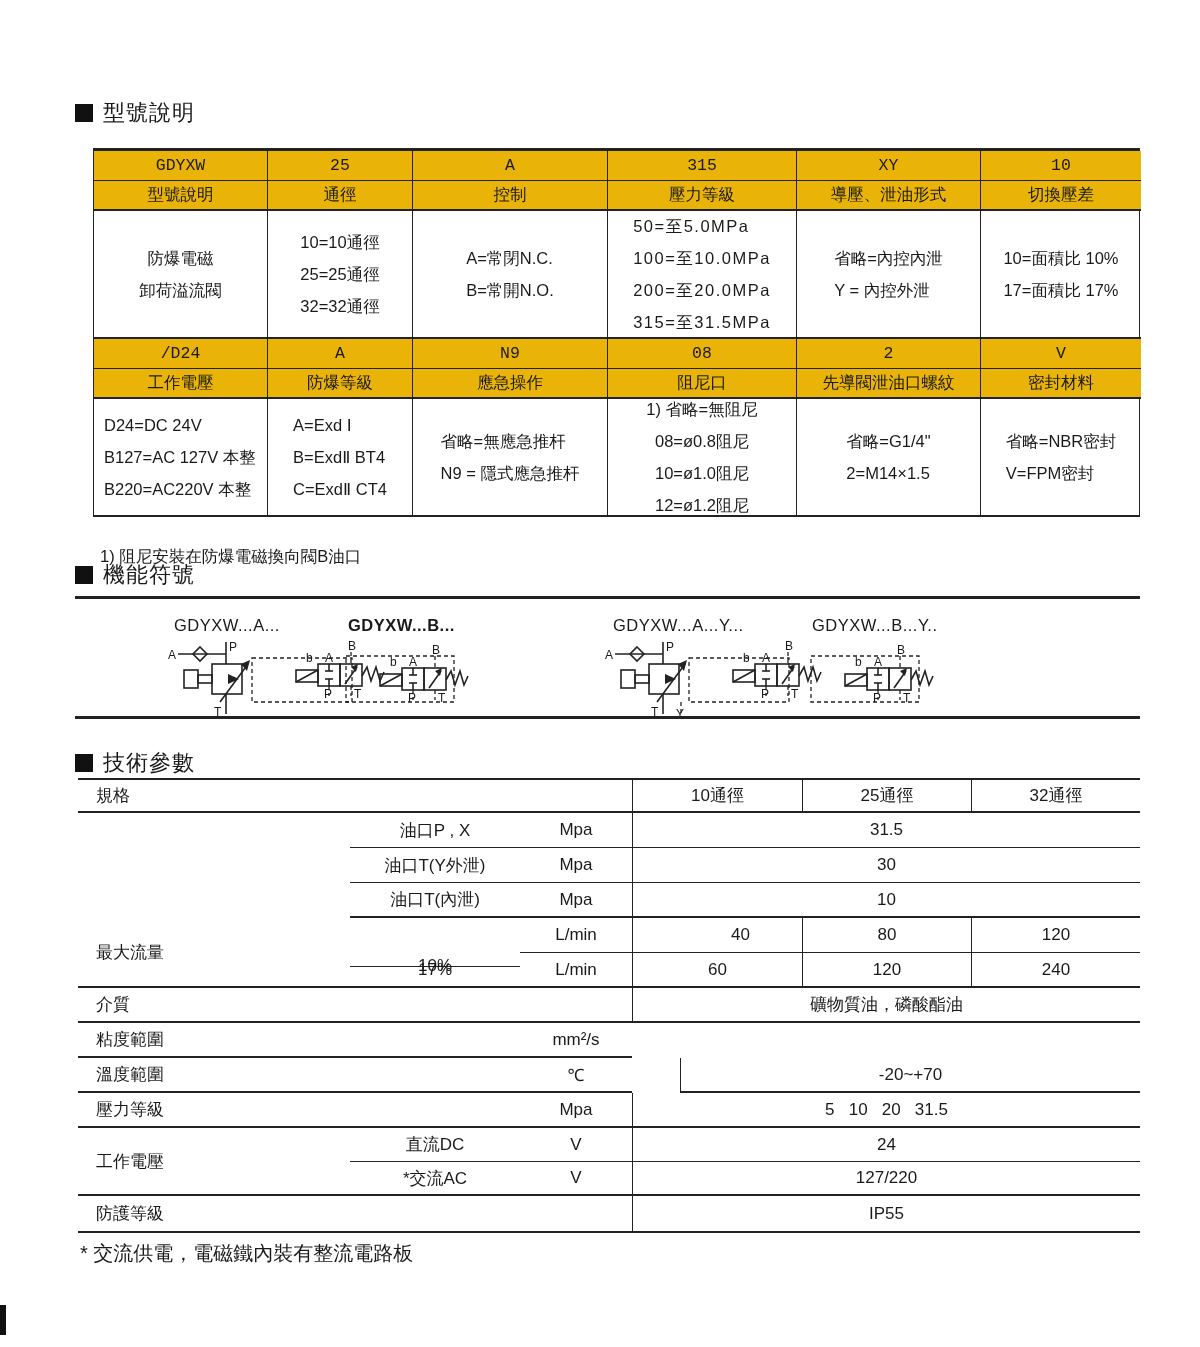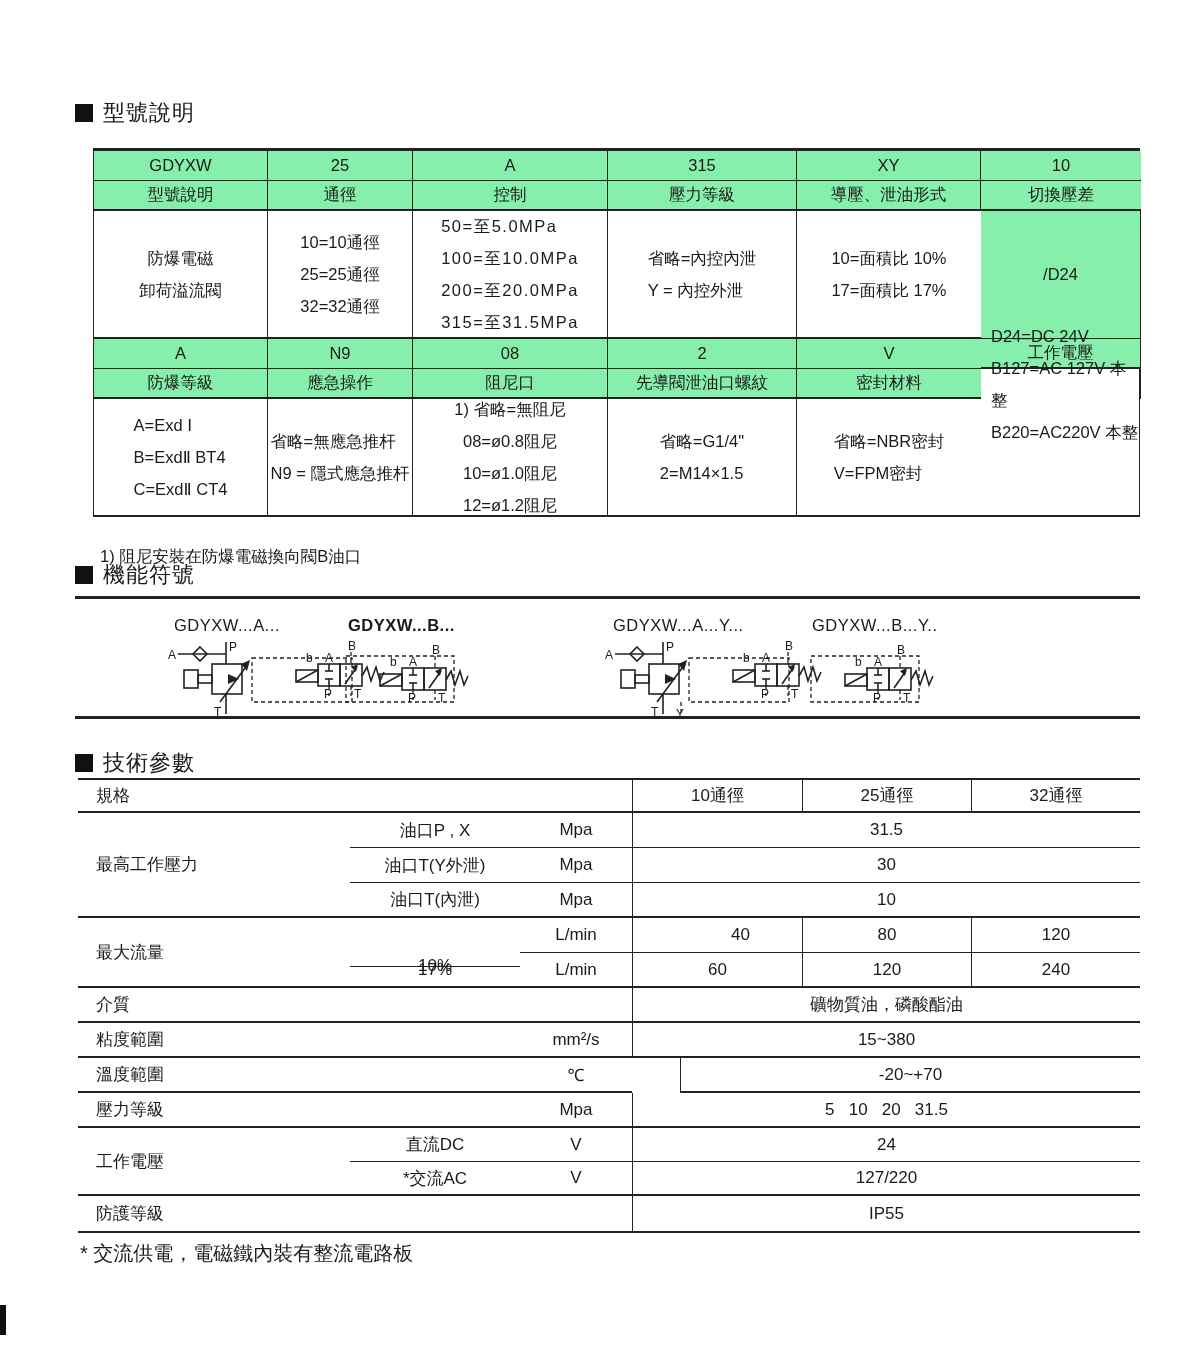--- a/index.html
+++ b/index.html
@@ -15,21 +15,21 @@
   .mtable {
     position:absolute; left:93px; top:148px; width:1047px;
     display:grid;
     grid-template-columns:174px 145px 195px 189px 184px 160px;
     grid-template-rows:30px 30px 128px 30px 30px 116px;
     border:1.6px solid #222; border-top-width:3px; border-bottom-width:2.6px;
     font-size:16.5px;
   }
   .mc { display:flex; align-items:center; justify-content:center; text-align:center; }
   .mc.vr { border-right:1.6px solid #222; }
-  .gray { background:#86efac; }
+  .gray { background:#eab308;font-family:Liberation Mono, monospace; }
   .bb-thin  { border-bottom:1.2px solid #222; }
   .bb-thick { border-bottom:2.4px solid #222; }
   .pre { white-space:pre-line; line-height:1.95; }
   .pre-left { white-space:pre-line; line-height:1.95; text-align:left; }
   .m-note { position:absolute; left:100px; top:546px; font-size:16.5px; }
 
   
   .rule { position:absolute; left:75px; width:1065px; height:2.6px; background:#222; }
   .sym-label { position:absolute; font-size:16.5px; letter-spacing:0.5px; }
   .sym svg { display:block; }
@@ -83,20 +83,24 @@
     <div class="mc gray bb-thick">切換壓差</div>
 
     <div class="mc vr bb-thick">
         <span class="pre">防爆電磁
 卸荷溢流閥</span>
       </div>
     <div class="mc vr bb-thick">
         <span class="pre-left">10=10通徑
 25=25通徑
 32=32通徑</span>
+      </div>
+    <div class="mc vr bb-thick">
+        <span class="pre-left">A=常閉N.C.
+B=常開N.O.</span>
       </div>
     <div class="mc vr bb-thick">
         <span class="pre-left" style="letter-spacing:1.5px;">50=至5.0MPa
 100=至10.0MPa
 200=至20.0MPa
 315=至31.5MPa</span>
       </div>
     <div class="mc vr bb-thick">
         <span class="pre-left">省略=內控內泄
 Y = 內控外泄</span>
@@ -298,21 +302,20 @@
     <span>技術參數</span>
   </div>
 
   <div class="ptable">
 
     <div class="pc lab bb2" style="grid-row:1; grid-column:1 / span 3;">規格</div>
     <div class="pc blm bb2" style="grid-row:1; grid-column:4;">10通徑</div>
     <div class="pc blc bb2" style="grid-row:1; grid-column:5;">25通徑</div>
     <div class="pc blc bb2" style="grid-row:1; grid-column:6;">32通徑</div>
 
-    <div class="pc lab bb2" style="grid-row:2 / span 3; grid-column:1;">最高工作壓力</div>
     <div class="pc bb1" style="grid-row:2; grid-column:2;">油口P , X</div>
     <div class="pc bb1" style="grid-row:2; grid-column:3;">Mpa</div>
     <div class="pc blm bb1" style="grid-row:2; grid-column:4 / span 3;">31.5</div>
     <div class="pc bb1" style="grid-row:3; grid-column:2;">油口T(Y外泄)</div>
     <div class="pc bb1" style="grid-row:3; grid-column:3;">Mpa</div>
     <div class="pc blm bb1" style="grid-row:3; grid-column:4 / span 3;">30</div>
     <div class="pc bb2" style="grid-row:4; grid-column:2;">油口T(內泄)</div>
     <div class="pc bb2" style="grid-row:4; grid-column:3;">Mpa</div>
     <div class="pc blm bb2" style="grid-row:4; grid-column:4 / span 3;">10</div>
 
@@ -326,21 +329,20 @@
     <div class="pc bb2" style="grid-row:6; grid-column:3;">L/min</div>
     <div class="pc blm bb2" style="grid-row:6; grid-column:4;">60</div>
     <div class="pc blc bb2" style="grid-row:6; grid-column:5;">120</div>
     <div class="pc blc bb2" style="grid-row:6; grid-column:6;">240</div>
 
     <div class="pc lab bb2" style="grid-row:7; grid-column:1 / span 3;">介質</div>
     <div class="pc lab bb2" style="grid-row:8; grid-column:1 / span 2;">粘度範圍</div>
 
     <div class="pc blm bb2" style="grid-row:7; grid-column:4 / span 3;">礦物質油，磷酸酯油</div>
     <div class="pc bb2" style="grid-row:8; grid-column:3;">mm²/s</div>
-    <div class="pc blm bb2" style="grid-row:8; grid-column:4 / span 3;">15~380</div>
 
     <div class="pc lab bb2" style="grid-row:9; grid-column:1 / span 2;">溫度範圍</div>
     <div class="pc bb2" style="grid-row:9; grid-column:3;">℃</div>
     <div class="pc blm bb2" style="grid-row:9; grid-column:4 / span 3;margin-left:48px;">-20~+70</div>
 
     <div class="pc lab bb2" style="grid-row:10; grid-column:1 / span 2;">壓力等級</div>
     <div class="pc bb2" style="grid-row:10; grid-column:3;">Mpa</div>
     <div class="pc blm bb2" style="grid-row:10; grid-column:4 / span 3;">5   10   20   31.5</div>
 
     <div class="pc lab bb2" style="grid-row:11 / span 2; grid-column:1;">工作電壓</div>

